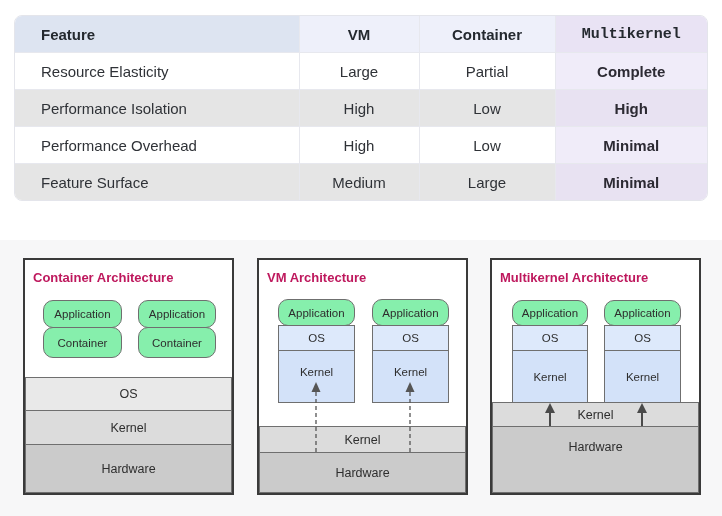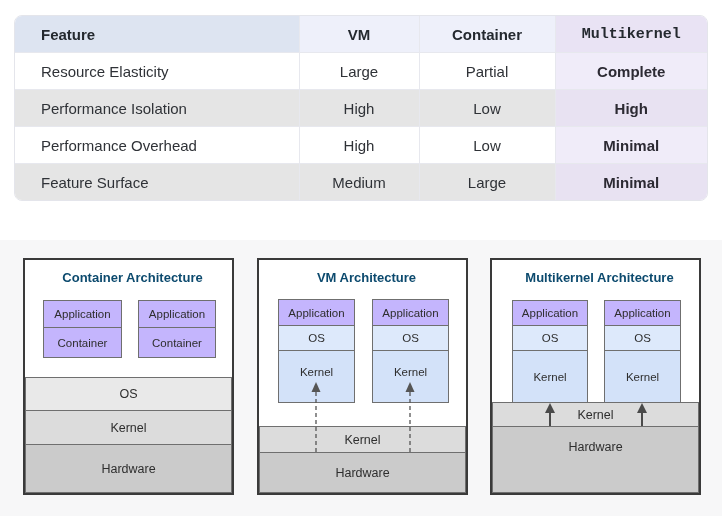--- a/index.html
+++ b/index.html
@@ -31,32 +31,32 @@
   tbody tr.even td.c-mk { background:#e8e2f2; }
   tbody td.c-mk { font-weight:700; color:#2c2a33; }
   
   .diagrams-section { position:relative; height:276px; }
   .diagram {
     position:absolute; top:18px; width:211px; height:237px;
     background:#ffffff; border:2px solid #3a3a3a; box-sizing:border-box;
   }
   .d1 { left:23px; } .d2 { left:257px; } .d3 { left:490px; }
   .d-title {
-    position:absolute; top:10px; left:8px; right:0; text-align:center;
-    font-weight:700; font-size:13px; color:#0c4a6e; z-index:4;
+    position:absolute; top:10px; left:8px; right:0; text-align:left;
+    font-weight:700; font-size:13px; color:#be185d; z-index:4;
   }
   .cell, .band {
     position:absolute; box-sizing:border-box;
     border:1px solid #6f6f6f;
     display:flex; align-items:center; justify-content:center;
     color:#2e2e2e;
   }
   .cell { font-size:11.5px; z-index:2; }
   .band { left:0; right:0; font-size:12.5px; z-index:1; }
-  .fill-gray  { background:#c4b5fd; }
+  .fill-gray  { background:#86efac;border-radius:10px; }
   .fill-os    { background:#dde9fb; }
   .fill-kern  { background:#d3e2f9; }
   .band-light { background:#e9e9e9; }
   .band-mid   { background:#dcdcdc; }
   .band-dark  { background:#cbcbcb; }
   .band.top-label { align-items:flex-start; padding-top:13px; }
   svg.arrows { position:absolute; left:0; top:0; width:207px; height:233px; z-index:3; pointer-events:none; }
 </style>
 </head>
 <body>

